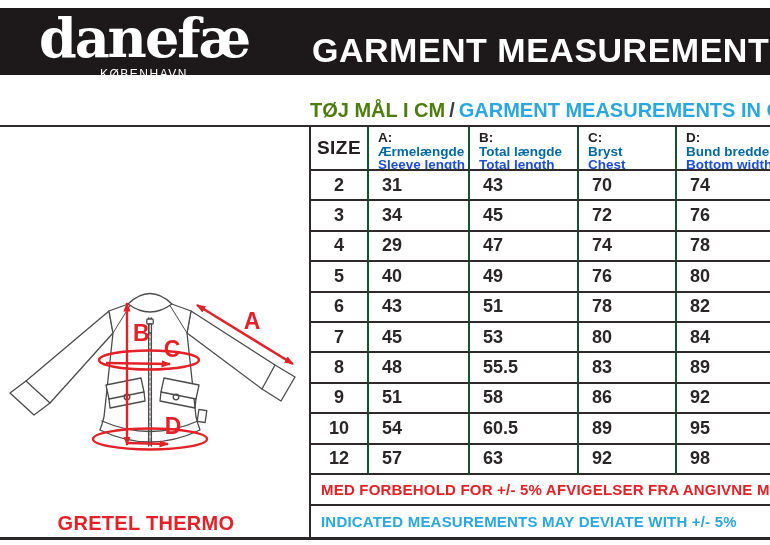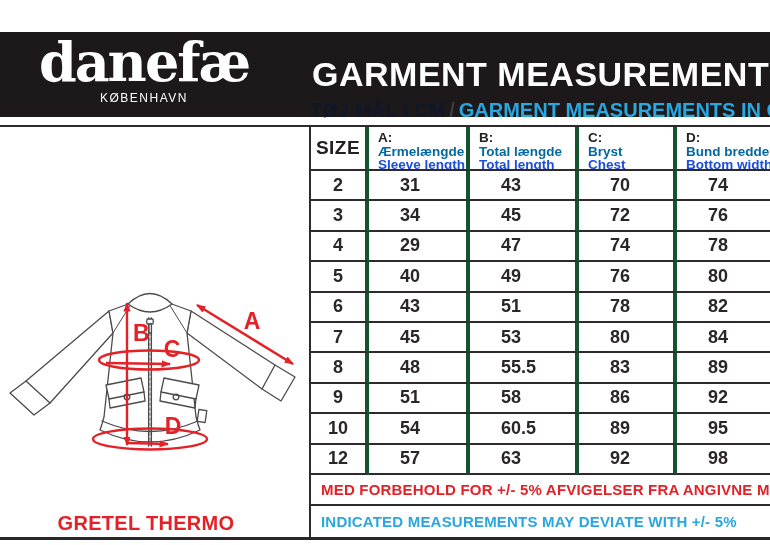--- a/index.html
+++ b/index.html
@@ -2,44 +2,43 @@
 <html><head>
 <meta charset="utf-8">
 <style>
   html, body { margin:0; padding:0; background:#ffffff; overflow:hidden; }
   .page {
     position:relative; width:770px; height:545px; background:#ffffff;
     font-family:"Liberation Sans", sans-serif; overflow:hidden;
   }
   
   .topbar {
-    position:absolute; left:0; top:8px; width:770px; height:85px;
+    position:absolute; left:0; top:8px; width:770px; height:67px;
     background:#1d191a;
-    margin-top:24px;
   }
   .logo {
     position:absolute; left:38px; top:4px; width:212px; text-align:center; color:#ffffff;
   }
   .logo-text {
     font-family:"DejaVu Serif", serif; font-weight:bold;
     font-size:54px; line-height:52px; letter-spacing:-2px;
   }
   .logo-city {
     font-size:12px; letter-spacing:1.5px; line-height:18px; margin-top:1px;
   }
   .bar-title {
     position:absolute; left:312px; top:0; height:85px; display:flex; align-items:center;
     color:#ffffff; font-size:34px; font-weight:bold; letter-spacing:0.5px; white-space:nowrap;
   }
   
   .subtitle {
     position:absolute; left:310px; top:96px; height:28px; line-height:28px;
     font-size:20px; font-weight:bold; white-space:nowrap;
   }
-  .sub-da { color:#0f172a; }
+  .sub-da { color:#4d7c0f; }
   .sub-sep { color:#3c3c3c; padding:0 4px; }
   .sub-en { color:#2aa7df; }
   
   .content {
     position:absolute; left:0; top:125px; width:770px; height:412px;
     border-top:2px solid #2e2a2b; box-sizing:border-box;
   }
   .left-panel { position:absolute; left:0; top:0; width:309px; height:410px; }
   .left-panel svg { position:absolute; left:0; top:0; }
   .product-name {
@@ -49,37 +48,37 @@
   
   .size-table {
     position:absolute; left:309px; top:0; width:481px; height:410px;
     border-left:2px solid #2e2a2b; box-sizing:content-box;
     display:grid;
     grid-template-columns:58px 101px 109px 98px 115px;
     grid-template-rows:44px repeat(10, 30.4px) 31.2px 31.2px;
   }
   .cell {
     box-sizing:border-box;
-    border-right:4px solid #14532d; border-bottom:2px solid #2e2a2b;
+    border-right:2px solid #14532d; border-bottom:2px solid #2e2a2b;
     overflow:hidden; white-space:nowrap;
   }
   .c-sizehead {
     display:flex; align-items:center; justify-content:center;
     font-size:19px; font-weight:bold; color:#242021; letter-spacing:0.5px;
   }
   .c-colhead { padding:4px 0 0 9px; font-weight:bold; font-size:13.5px; line-height:13.5px; }
   .c-colhead .col-key { color:#242021; }
   .c-colhead .col-da  { color:#0369a1; }
   .c-colhead .col-en  { color:#1d4ed8; }
   .c-size {
     display:flex; align-items:center; justify-content:center;
     font-size:18px; font-weight:bold; color:#2a2627;
   }
   .c-val {
-    display:flex; align-items:center; padding-left:31px;
+    display:flex; align-items:center; padding-left:13px;
     font-size:18px; font-weight:bold; color:#2a2627;
   }
   .foot {
     grid-column:1 / -1; border-right:none;
     display:flex; align-items:center; padding-left:10px;
     font-size:15px; font-weight:bold; letter-spacing:0.2px;
   }
   .foot-da { color:#e32127; }
   .foot-en { color:#2aa7df; border-bottom:none; }
   

